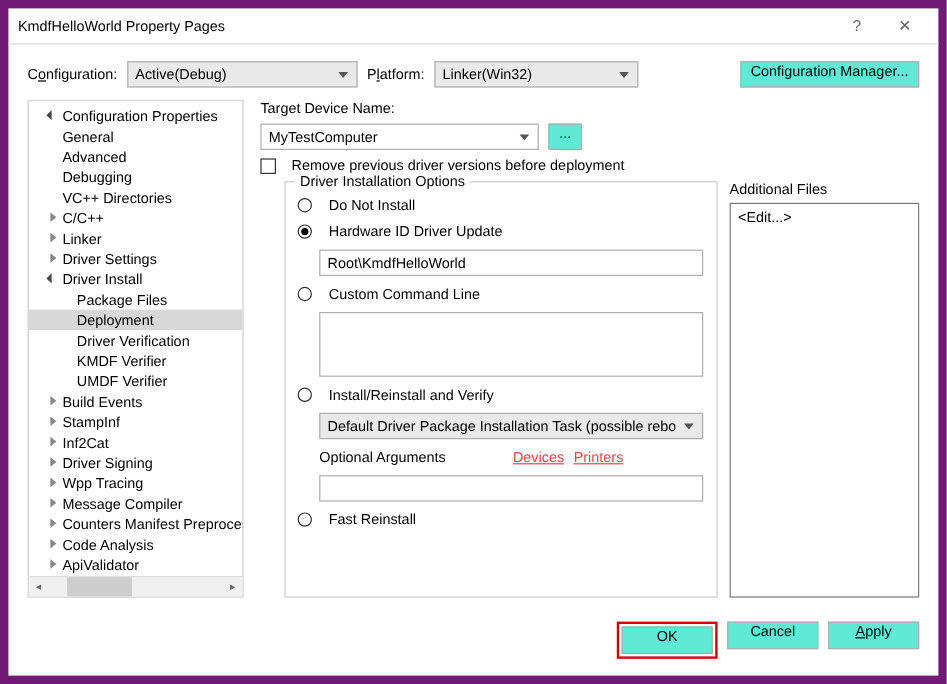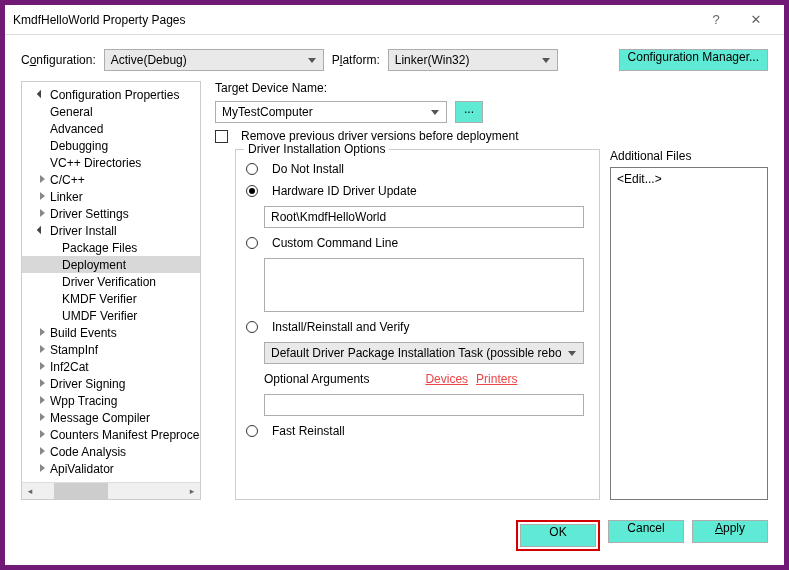--- a/index.html
+++ b/index.html
@@ -1,25 +1,25 @@
 <!DOCTYPE html>
 <html><head>
 <meta charset="utf-8">
 <style>
 * { box-sizing: border-box; font-family: "Segoe UI", Tahoma, sans-serif; font-size: 12px; }
 body { margin: 0; background: #fff; }
-.window { width: 789px; height: 570px; border: 5px solid #701a75; display: flex; flex-direction: column; }
+.window { width: 789px; height: 570px; border: 7px solid #701a75; display: flex; flex-direction: column; }
 .titlebar { height: 30px; display: flex; align-items: center; padding: 0 8px; border-bottom: 1px solid #ddd; }
 .titlebar-title { flex: 1; font-size: 12px; }
 .titlebar-btn { width: 40px; text-align: center; color: #666; font-size: 13px; cursor: default; }
 .toprow { display: flex; align-items: center; gap: 8px; padding: 14px 16px 10px 16px; }
 .combo { border: 1px solid #adadad; background: #e9e9e9; height: 22px; padding: 0 22px 0 6px; position: relative; display: inline-flex; align-items: center; }
 .combo.white { background: #fff; }
 .combo::after { content: ""; position: absolute; right: 7px; top: 8px; border-left: 4px solid transparent; border-right: 4px solid transparent; border-top: 5px solid #555; }
-.cfg-combo { width: 220px; }
+.cfg-combo { width: 192px; }
 .plat-combo { width: 170px; }
 .btn { border: 1px solid #adadad; background: #5eead4; height: 22px; padding: 0 10px; display: inline-flex; justify-content: center; cursor: default; }
 .cfgmgr-btn { margin-left: auto; padding: 0 8px; }
 .underline { text-decoration: underline; }
 .body { flex: 1; display: flex; padding: 0 16px 10px 16px; gap: 8px; overflow: hidden; }
 .tree-wrap { width: 180px; border: 1px solid #ccc; display: flex; flex-direction: column; }
 .tree { flex: 1; overflow: hidden; padding: 4px 0; }
 .tree-item { height: 17px; display: flex; align-items: center; padding-left: 6px; white-space: nowrap; }
 .tri { width: 10px; height: 10px; margin-right: 2px; display: inline-block; position: relative; flex-shrink: 0; }
 .tri.open::before { content: ""; position: absolute; left: 0; top: 1px; border-left: 6px solid #444; border-top: 6px solid transparent; transform: rotate(45deg); }

